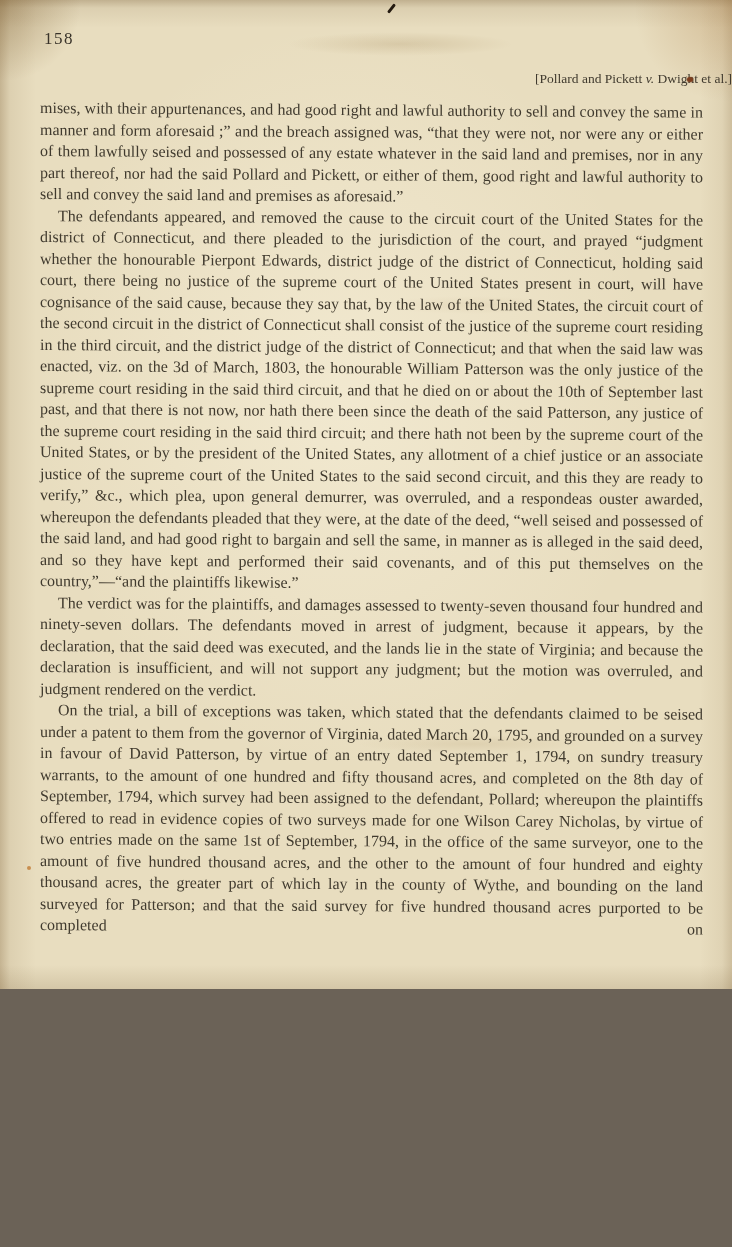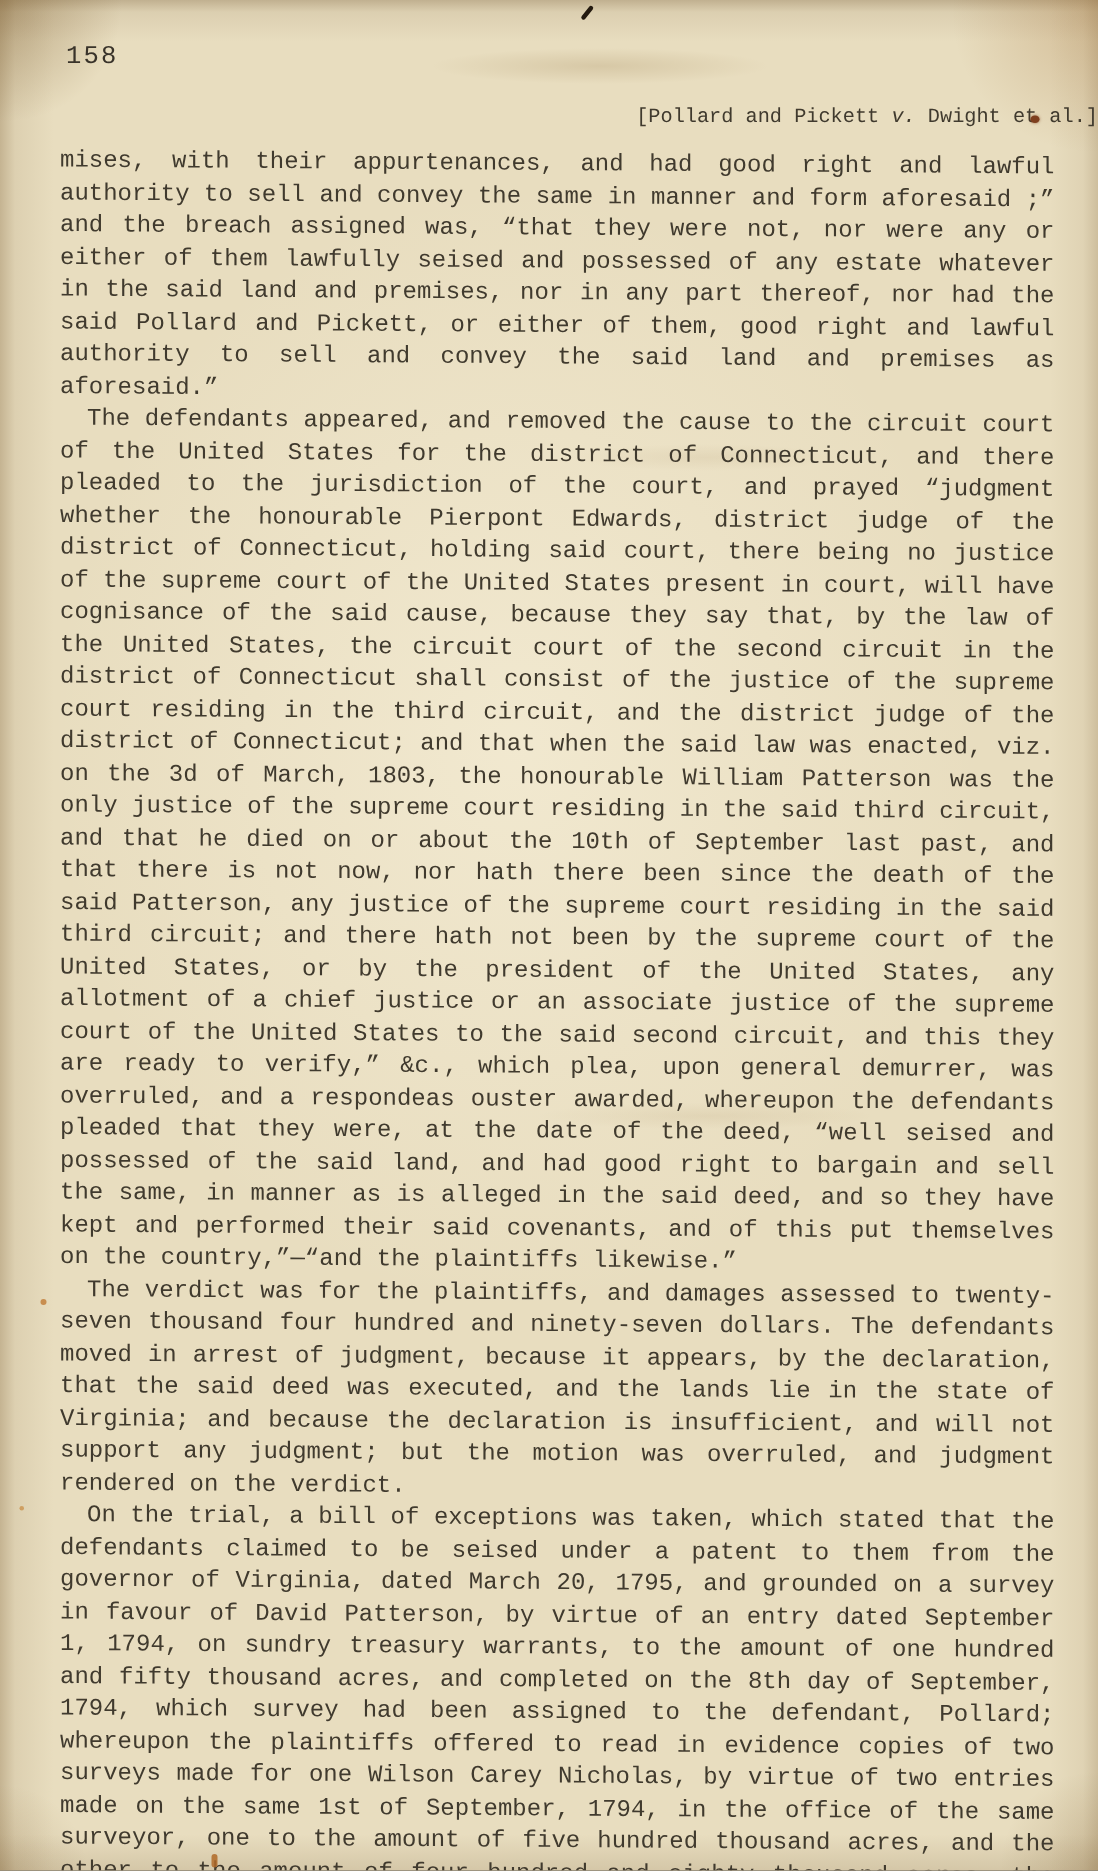--- a/index.html
+++ b/index.html
@@ -1,22 +1,22 @@
 <!DOCTYPE html>
 <html lang="en"><head>
 <meta charset="utf-8">
 <style>
   html, body { margin: 0; padding: 0; background: #6b6257; }
 
   .page {
     position: relative;
     width: 732px;
-    height: 1247px;
+    height: 989px;
     overflow: hidden;
-    font-family: Liberation Mono, monospace;
+    font-family: Liberation Serif, serif;
     color: #3f382c;
     background-color: #e8ddbf;
     background-image:
       
       radial-gradient(ellipse 430px 520px at 47% 40%, rgba(249,242,221,0.55), rgba(249,242,221,0) 72%),
       
       radial-gradient(ellipse 150px 16px at 400px 44px, rgba(146,116,66,0.20), rgba(146,116,66,0) 75%),
       radial-gradient(ellipse 120px 12px at 470px 305px, rgba(146,116,66,0.12), rgba(146,116,66,0) 75%),
       radial-gradient(ellipse 150px 12px at 470px 744px, rgba(146,116,66,0.12), rgba(146,116,66,0) 75%),
       

